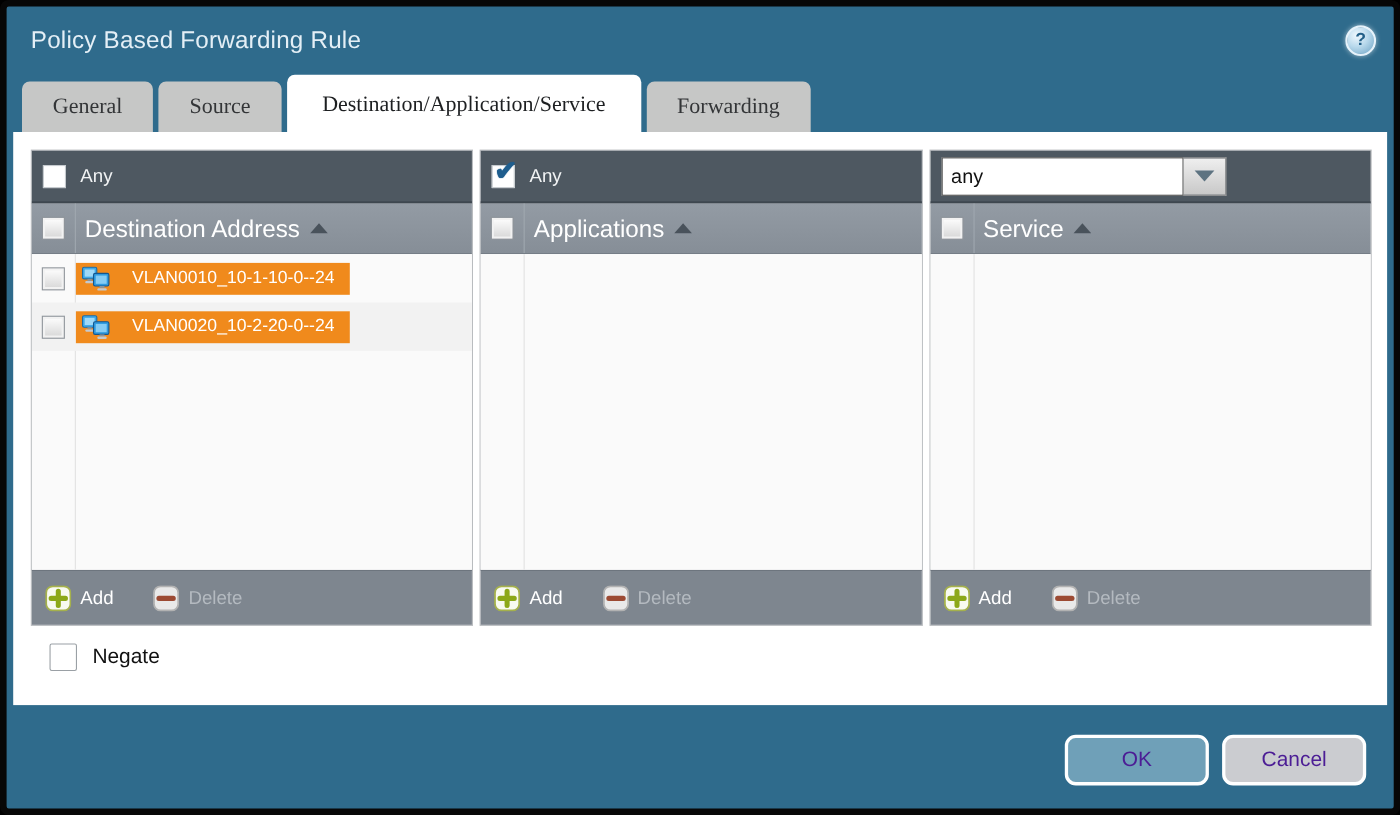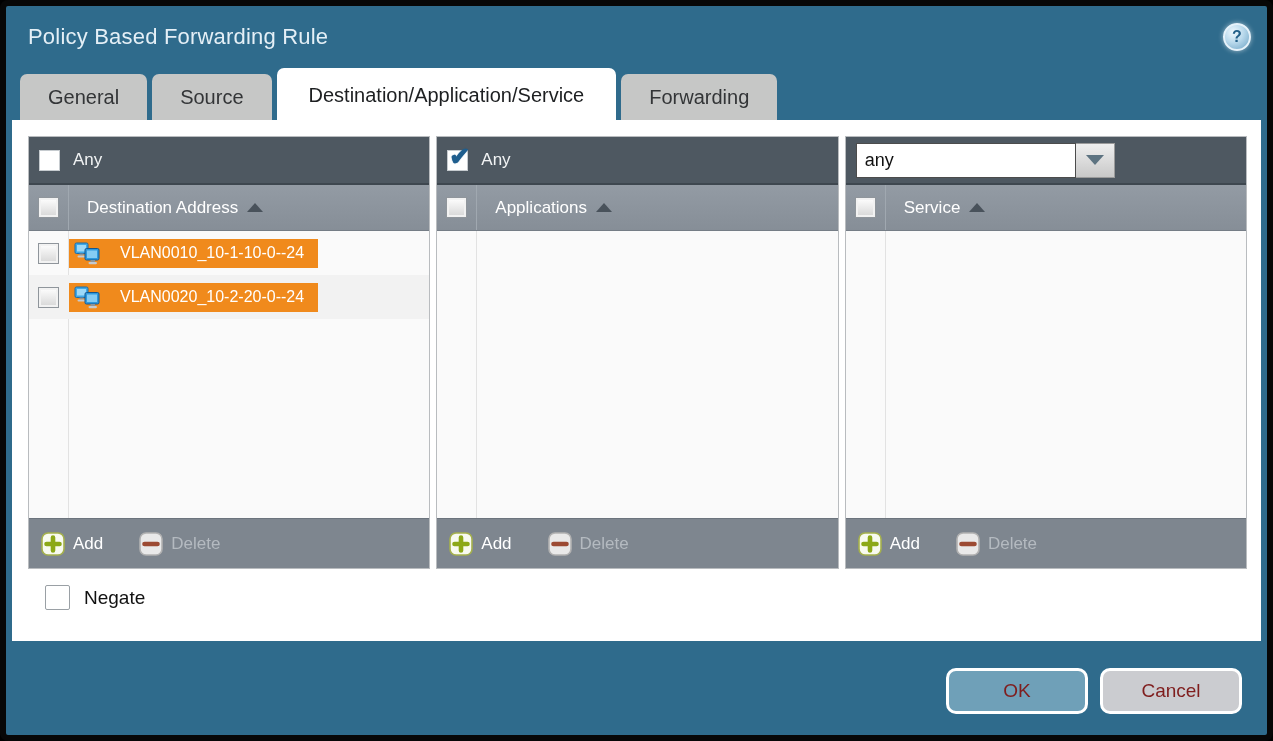--- a/index.html
+++ b/index.html
@@ -32,21 +32,21 @@
     background: radial-gradient(circle at 35% 30%, #f0f8fe 0%, #b9d9ec 45%, #6ba2c4 100%);
     box-shadow: 0 0 5px rgba(255,255,255,0.55);
     display: flex; align-items: center; justify-content: center;
     color: #225f88; font-weight: bold; font-size: 16px;
     cursor: pointer;
   }
   
   .tabs {
     height: 52px; flex: 0 0 52px;
     display: flex; align-items: flex-end;
-    padding-left: 14px; gap: 5px;
+    padding-left: 14px; gap: 5px; font-family: Liberation Serif, serif;
   }
   .tab {
     height: 46px; line-height: 46px;
     padding: 0 28px;
     background: #c6c7c6;
     border-radius: 7px 7px 0 0;
     color: #333537; font-size: 20px;
     cursor: pointer; white-space: nowrap;
   }
   .tab.active {
@@ -80,21 +80,21 @@
     background: linear-gradient(#939ba4, #868e97);
     border-bottom: 1px solid #757d86;
     display: flex; align-items: center;
   }
   .subhead-cb-cell {
     width: 40px; flex: 0 0 40px;
     display: flex; align-items: center; justify-content: center;
     align-self: stretch;
     border-right: 1px solid #a0a8b0;
   }
-  .subhead-label { color: #ffffff; font-size: 17px; margin-left: 18px; }
+  .subhead-label { color: #ffffff; font-size: 22px; margin-left: 8px; }
   .sort-asc {
     width: 0; height: 0; margin-left: 9px;
     border-left: 8px solid transparent;
     border-right: 8px solid transparent;
     border-bottom: 9px solid #49525b;
   }
   .col-body {
     flex: 1; position: relative; background: #fafafa;
     overflow: hidden;
   }
@@ -174,24 +174,24 @@
     display: flex; align-items: center; gap: 14px;
   }
   .negate-label { color: #111; font-size: 19px; }
   
   .footer {
     flex: 1;
     display: flex; justify-content: flex-end; align-items: flex-start;
     padding: 27px 25px 0 0; gap: 12px;
   }
   .btn {
-    width: 142px; height: 46px;
+    width: 131px; height: 46px;
     border: 3px solid #ffffff; border-radius: 10px;
     font-family: "Liberation Sans", sans-serif;
-    font-size: 19px; color: #7f1d1d;
+    font-size: 19px; color: #4c1d95;
     cursor: pointer;
   }
   .btn-ok { background: #6fa0b8; }
   .btn-cancel { background: #cbccd0; }
   
   .icon-wrap { display: inline-flex; line-height: 0; }
 </style>
 </head>
 <body>
 

